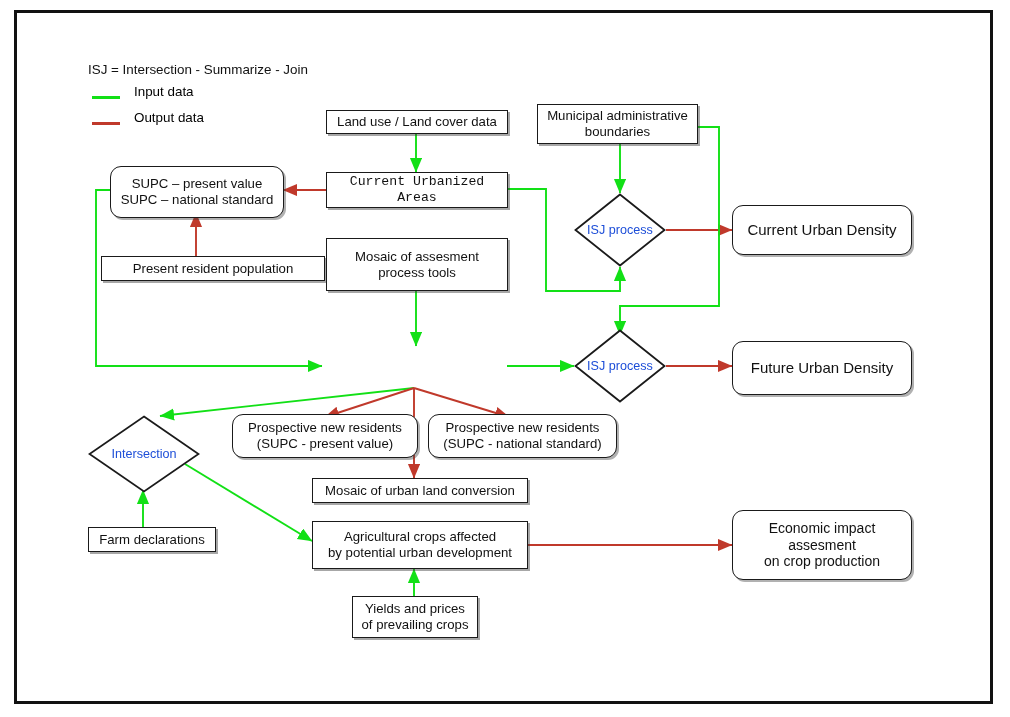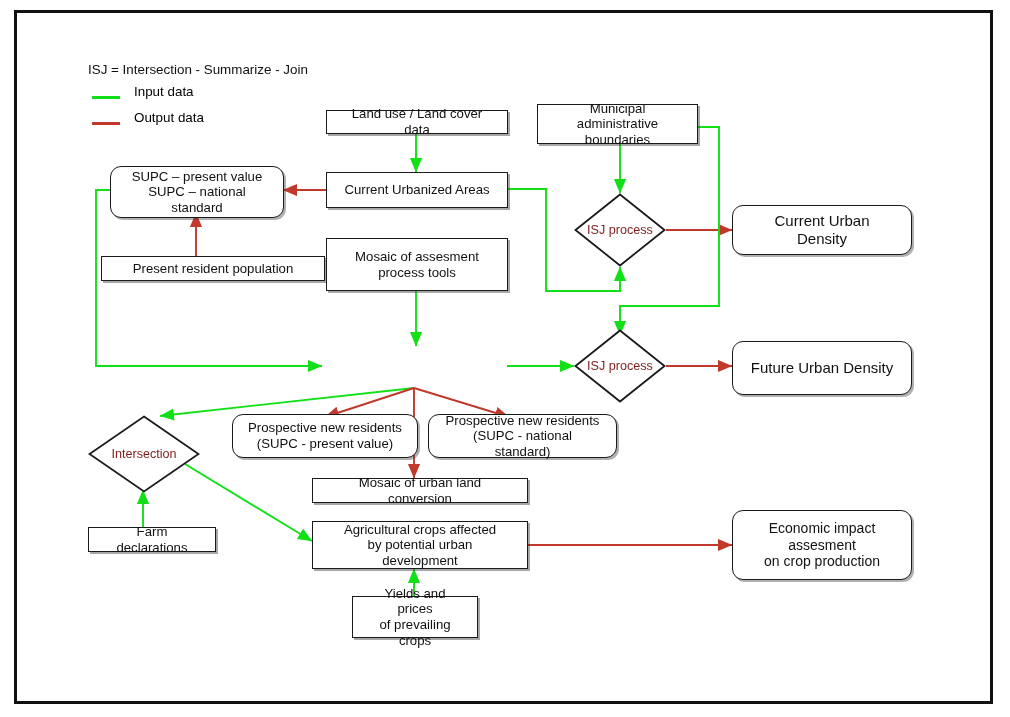--- a/index.html
+++ b/index.html
@@ -6,27 +6,27 @@
   body{width:1010px;height:717px;overflow:hidden;
        font-family:"Liberation Sans","DejaVu Sans",sans-serif;}
   #canvas{position:relative;width:1010px;height:717px;background:#fff;}
   #frame{position:absolute;left:14px;top:10px;width:979px;height:694px;
          border:3px solid #111;box-sizing:border-box;background:#fff;}
   svg#edges{position:absolute;left:0;top:0;width:1010px;height:717px;
             pointer-events:none;}
   .node{position:absolute;box-sizing:border-box;background:#fff;
         border:1.6px solid #1a1a1a;display:flex;align-items:center;
         justify-content:center;text-align:center;color:#111;
-        font-size:13.2px;line-height:1.18;padding:2px 15px;
+        font-size:13.2px;line-height:1.18;padding:2px 0;
         box-shadow:2px 2px 0 rgba(60,60,60,.45);}
   .node.round{border-radius:11px;box-shadow:2px 2px 0 rgba(60,60,60,.4);}
   .node span{display:block;}
   .diamond{position:absolute;background:transparent;border:none;
            box-shadow:none;display:flex;align-items:center;
-           justify-content:center;color:#7f1d1d;font-size:12.6px;
+           justify-content:center;color:#1d4ed8;font-size:12.6px;
            line-height:1.15;text-align:center;}
   .diamond .dshape{position:absolute;left:0;top:0;width:100%;height:100%;}
   .diamond .dlabel{position:relative;z-index:2;}
   .legend{position:absolute;color:#111;}
   .legend-title{font-size:13.4px;white-space:nowrap;}
   .legend-row{position:absolute;display:flex;align-items:flex-end;
               font-size:13.4px;white-space:nowrap;}
   .swatch{display:inline-block;width:28px;height:2.6px;margin-right:14px;}
 </style>
 </head>
@@ -109,21 +109,21 @@
     </div>
   </div>
 
   <div class="node round" style="left:110px;top:166px;width:174px;height:52px;">
     <div>
       <span>SUPC – present value</span>
       <span>SUPC – national standard</span>
     </div>
   </div>
 
-  <div class="node" style="left:326px;top:172px;width:182px;height:36px;">
+  <div class="node" style="left:326px;top:172px;width:182px;height:36px;font-family:Liberation Mono, monospace;">
     <span>Current Urbanized Areas</span>
   </div>
 
   <div class="node" style="left:101px;top:256px;width:224px;height:25px;">
     <span>Present resident population</span>
   </div>
 
   <div class="node" style="left:326px;top:238px;width:182px;height:53px;">
     <div>
       <span>Mosaic of assesment</span>

